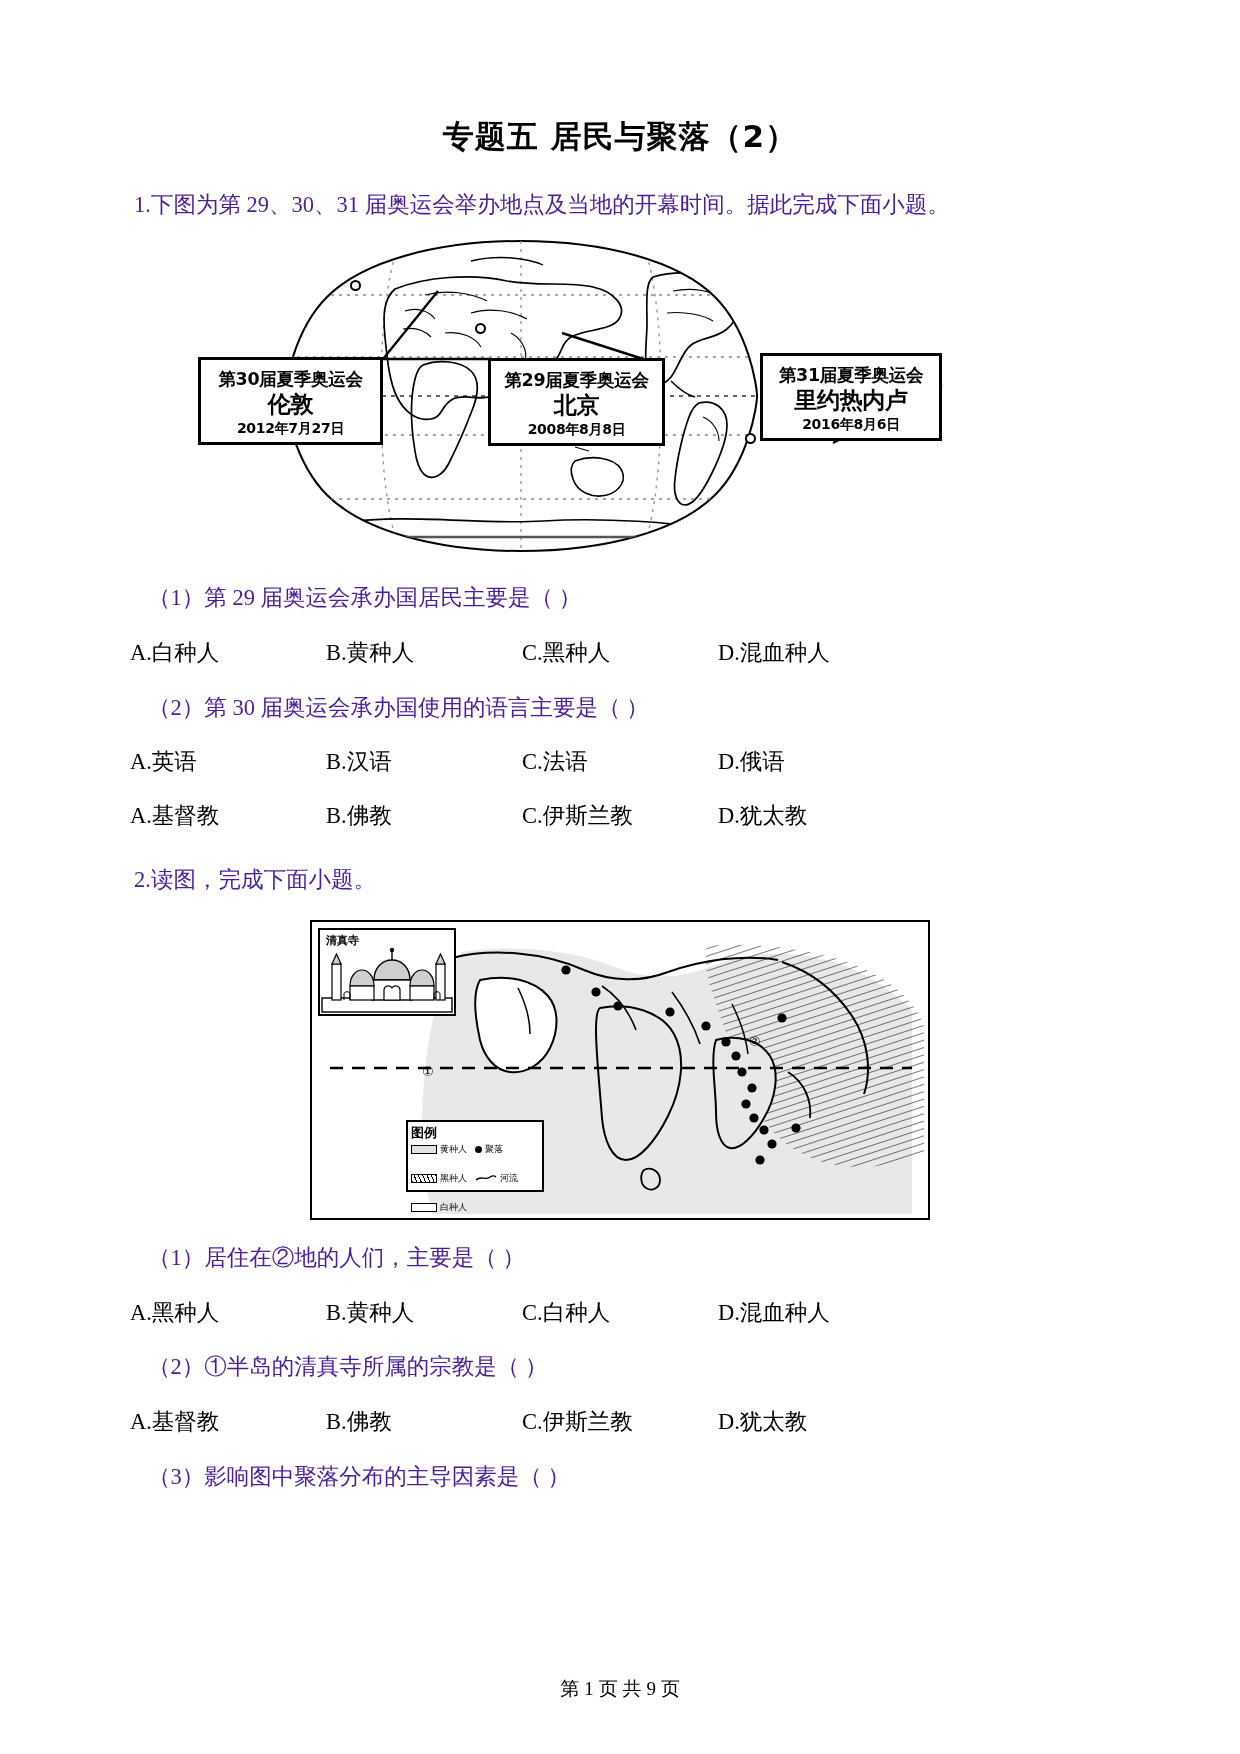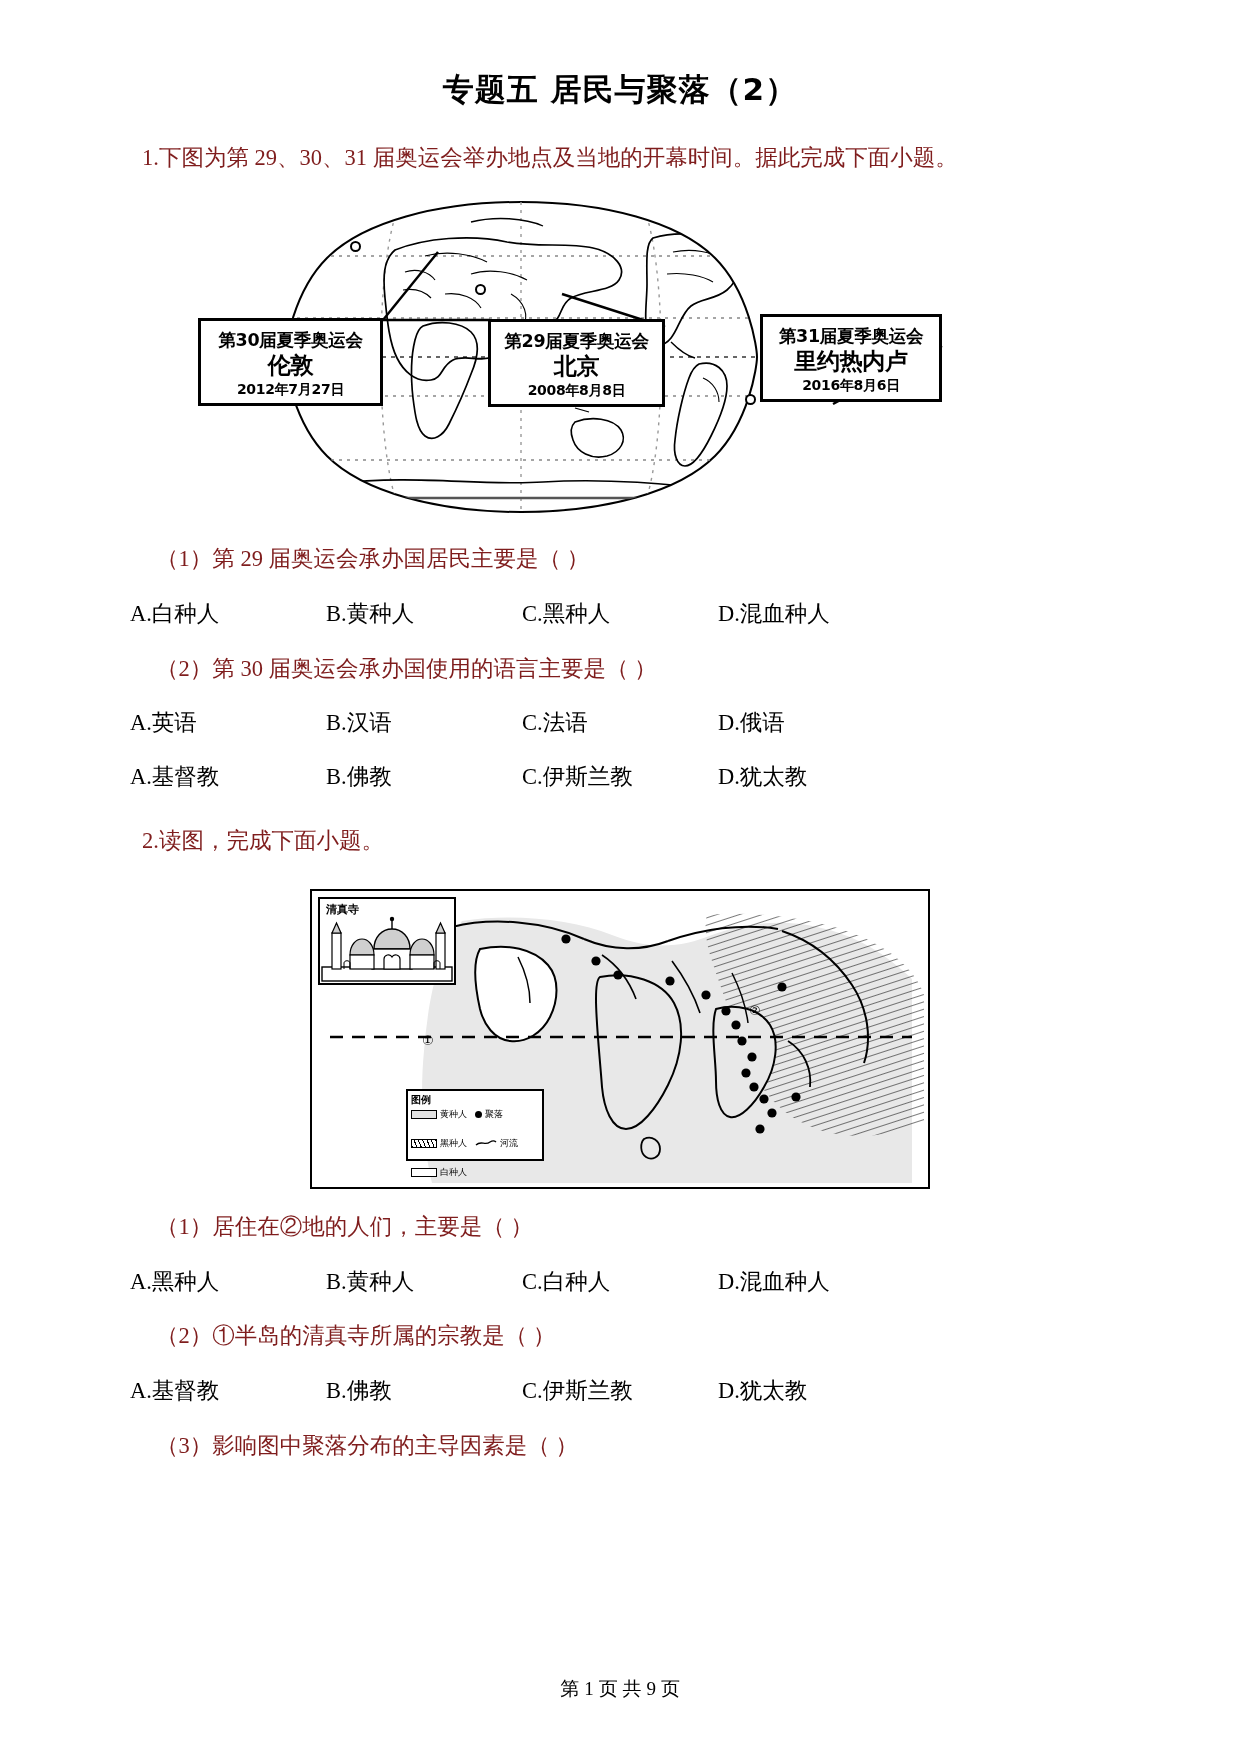--- a/index.html
+++ b/index.html
@@ -22,30 +22,30 @@
     box-sizing: border-box;
     padding: 0 130px;
   }
   .doc-title {
     text-align: center;
     font-family: "DejaVu Sans", "Liberation Sans", sans-serif;
     font-weight: bold;
     font-size: 31px;
     letter-spacing: 1px;
     margin: 0;
-    padding-top: 69px;
+    padding-top: 116px;
     padding-bottom: 0;
     color: #000;
   }
   .qline {
     font-size: 22.5px;
     line-height: 1.55;
-    margin: 12px;
+    margin: 4px;
     padding: 0;
-    color: #7f1d1d;
+    color: #4c1d95;
     white-space: nowrap;
   }
   .stem {
     margin-top: 30px;
   }
   .subq {
     margin-top: 21px;
     padding-left: 14px;
   }
   .choices {
@@ -157,21 +157,21 @@
     height: 72px;
     border: 2px solid #000;
     background: #fff;
     z-index: 9;
     box-sizing: border-box;
     font-family: "DejaVu Sans", "Liberation Sans", sans-serif;
     font-size: 9px;
     padding: 2px 3px;
   }
   .legend-title {
-    font-size: 10px;
+    font-size: 13px;
     font-weight: bold;
     margin-bottom: 1px;
   }
   .legend-grid {
     display: flex;
   }
   .legend-col { display: flex; flex-direction: column; gap: 16px; }
   .legend-col.right { margin-left: 8px; }
   .legend-row { display: flex; align-items: center; gap: 3px; }
   .sw {

